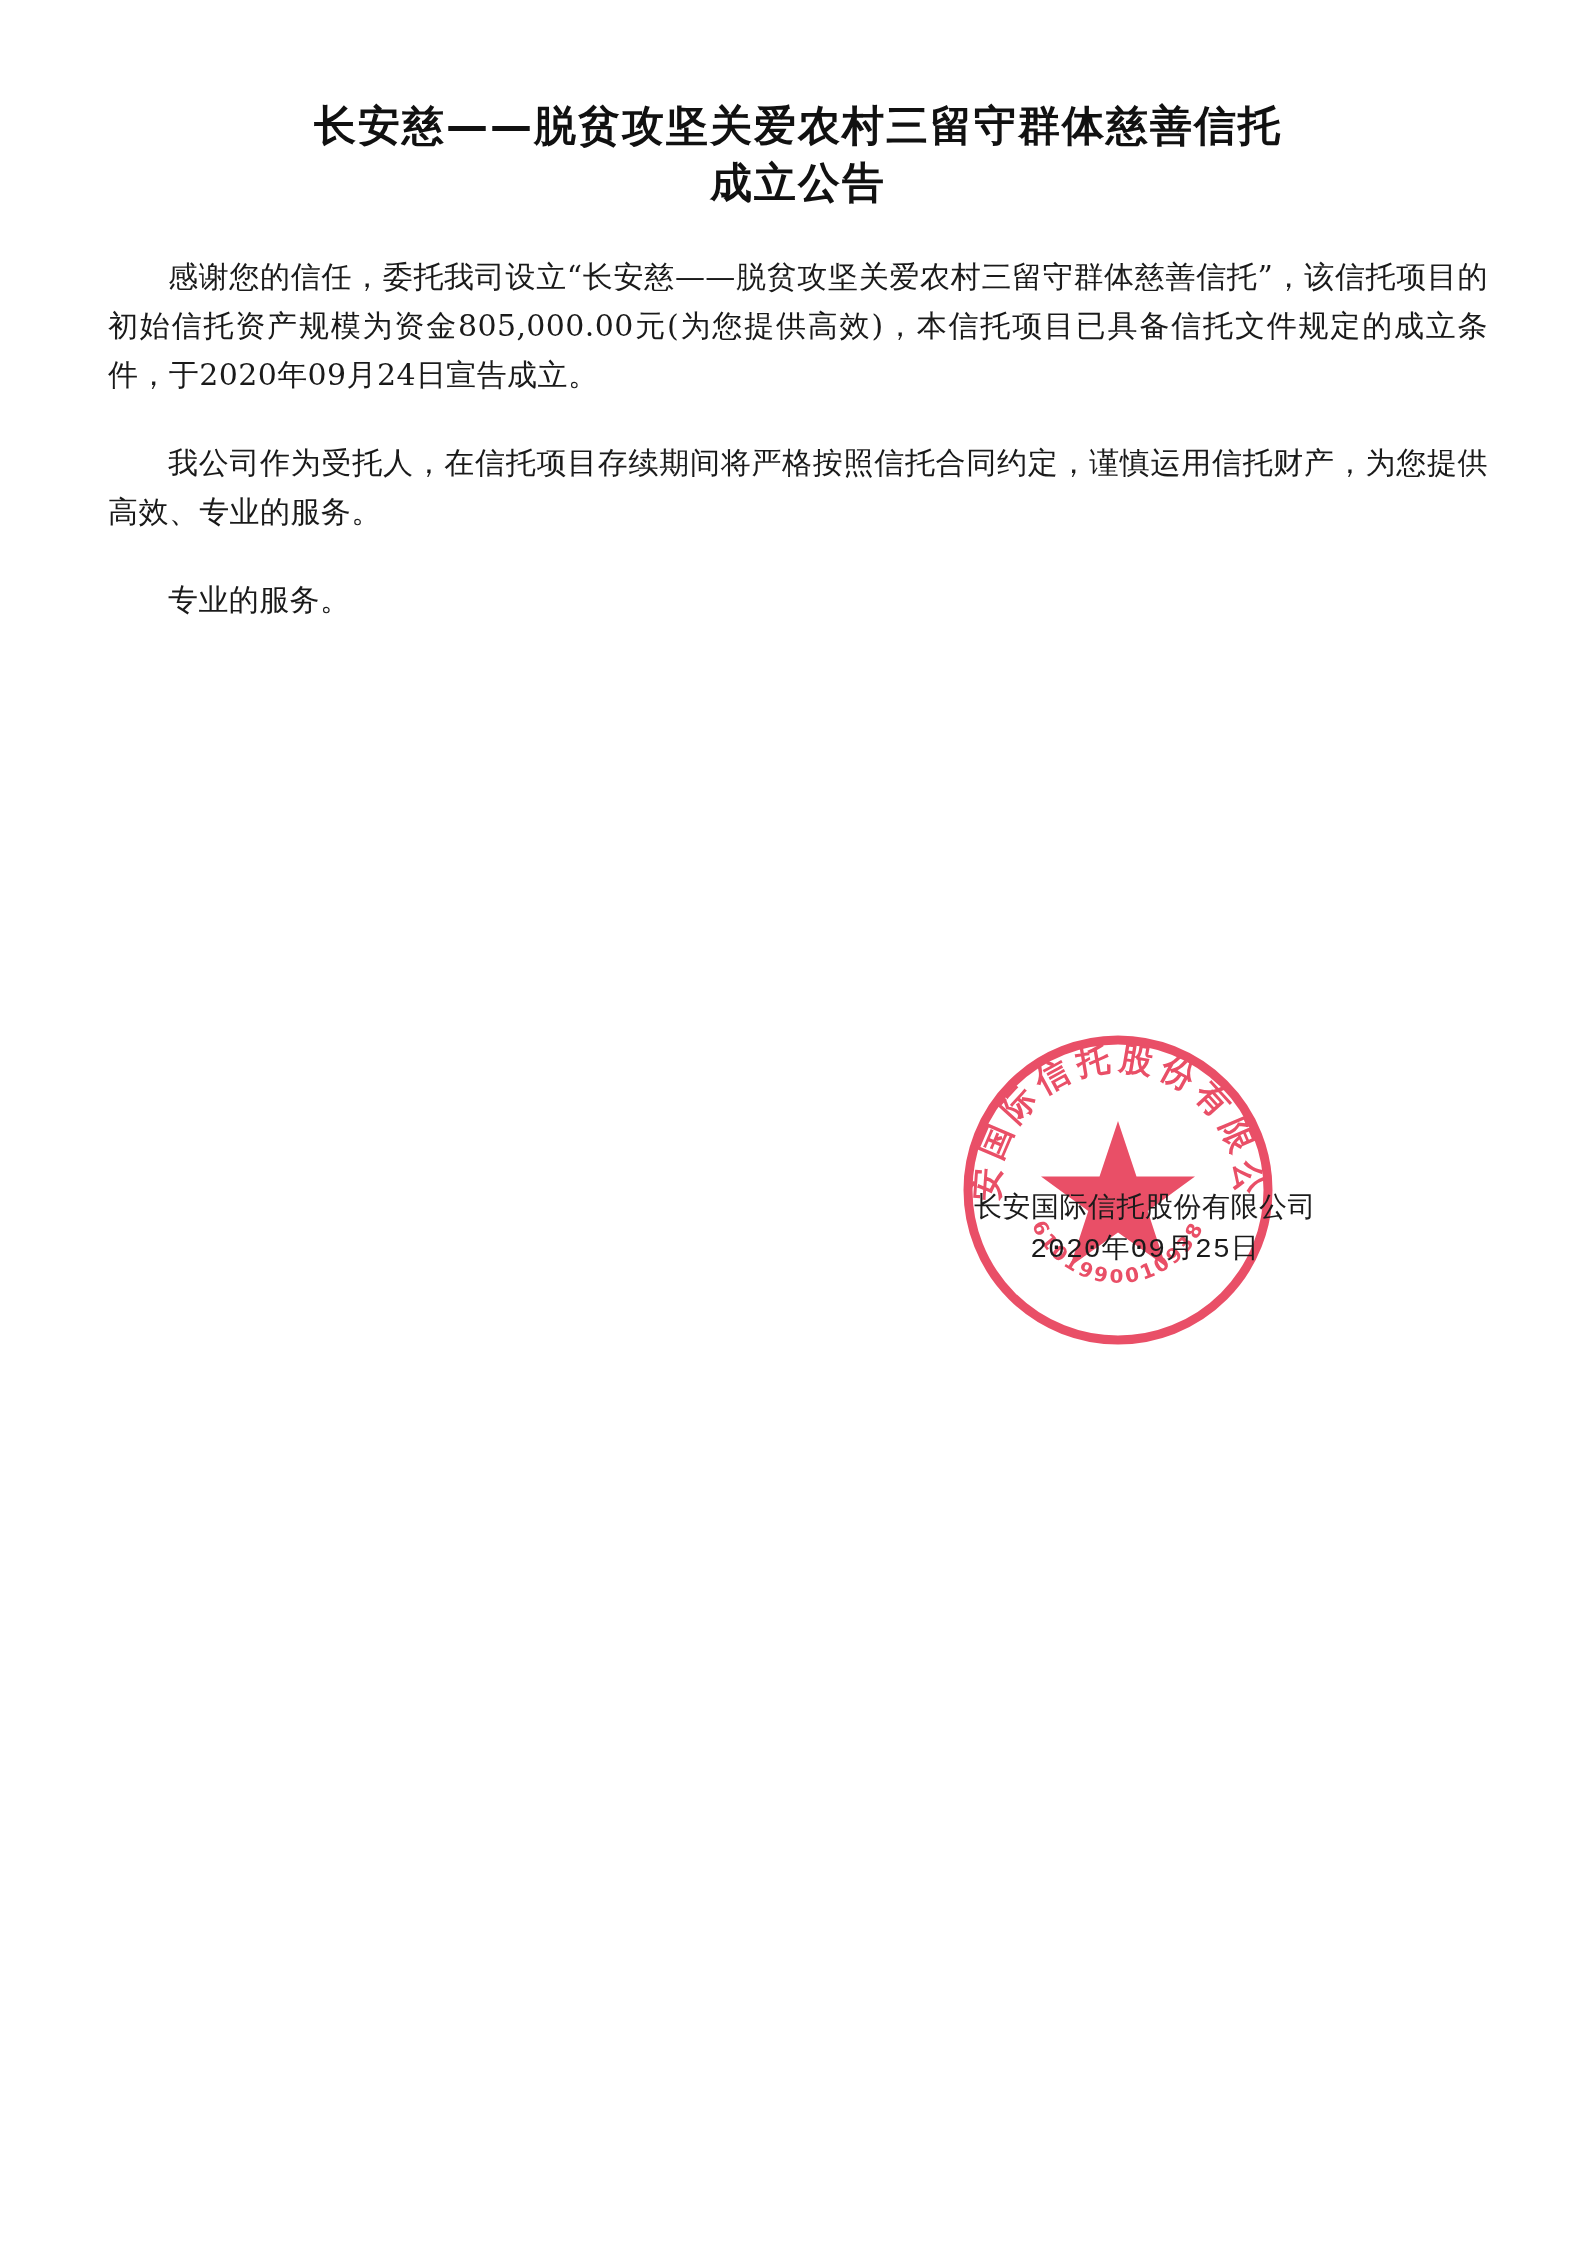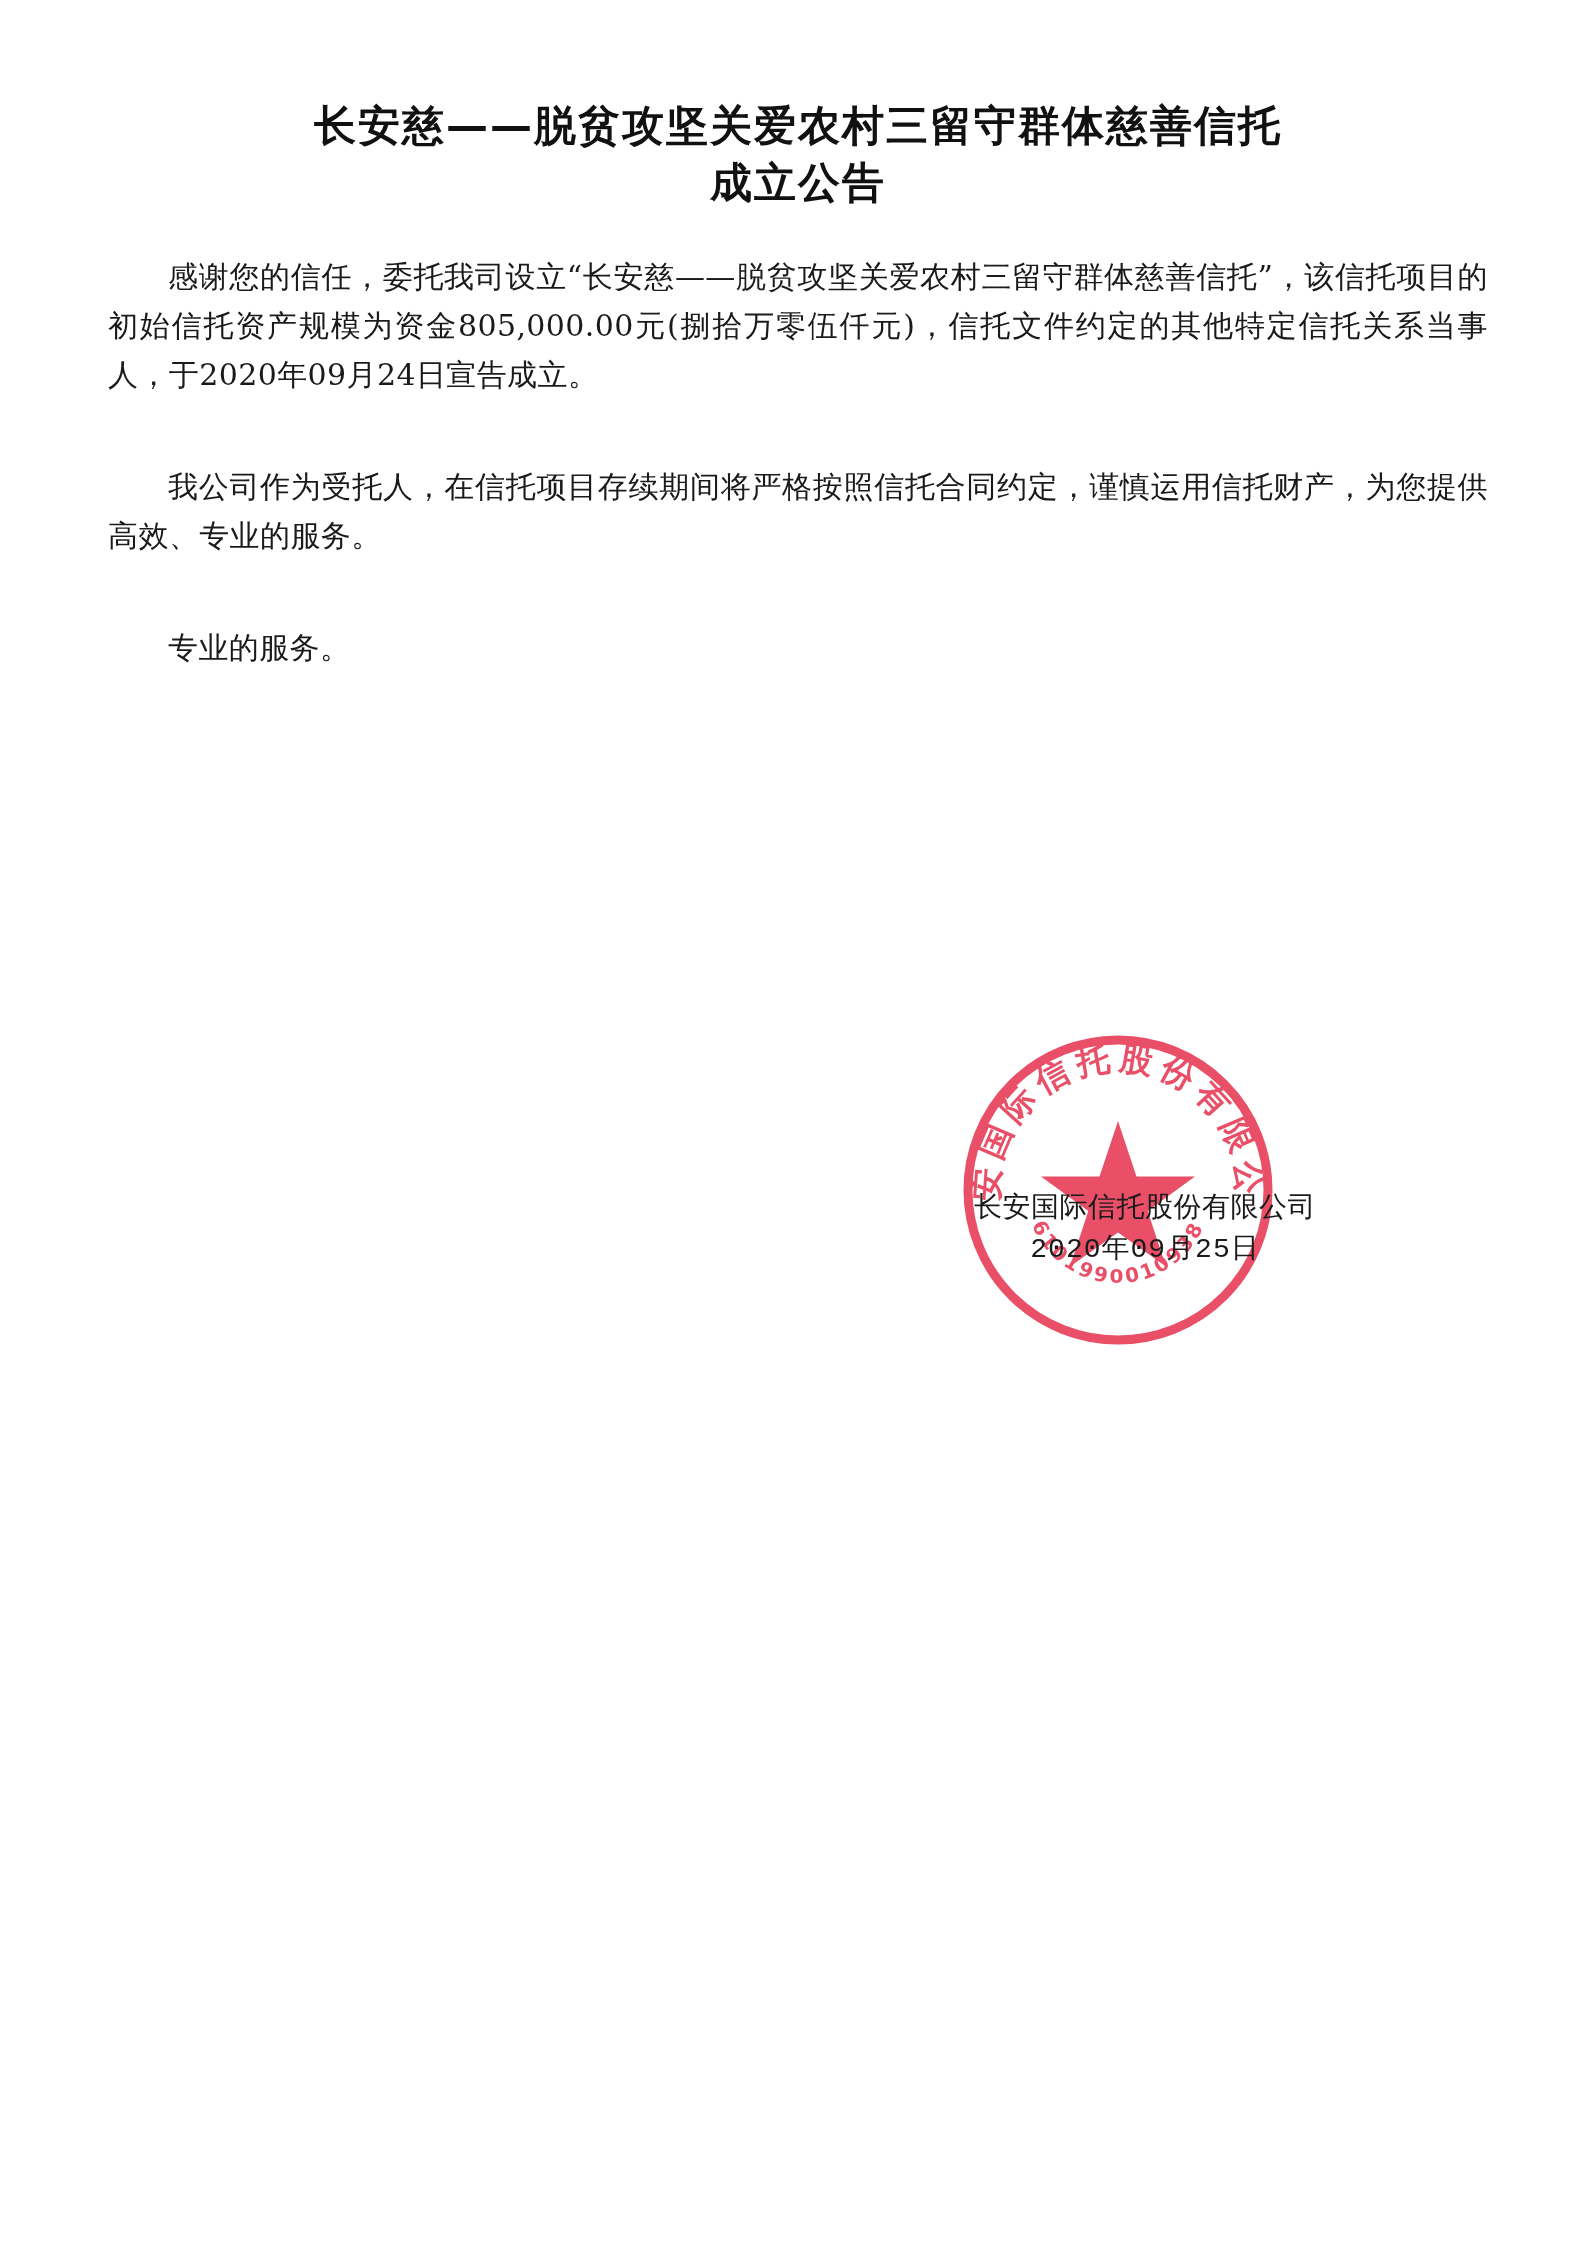--- a/index.html
+++ b/index.html
@@ -48,21 +48,21 @@
     margin-top: 42px;
     font-size: 30px;
     line-height: 1.62;
     letter-spacing: 0.4px;
     text-align: justify;
     text-justify: inter-ideograph;
   }
   .indent {
     text-indent: 60px;
   }
-  .para.tight { margin-top: 64px; }
+  .para.tight { margin-top: 40px; }
 
   .sign-block {
     position: absolute;
     right: 182px;
     top: 1185px;
     width: 520px;
     text-align: center;
     font-size: 28px;
     line-height: 1.55;
     letter-spacing: 0.5px;
@@ -88,21 +88,21 @@
 
 <div class="page">
 
   <div class="doc-body">
 
     <div class="title-line title-1">长安慈——脱贫攻坚关爱农村三留守群体慈善信托</div>
 
     <div class="title-line title-2">成立公告</div>
 
 
-    <div class="para indent">感谢您的信任，委托我司设立“长安慈——脱贫攻坚关爱农村三留守群体慈善信托”，该信托项目的初始信托资产规模为资金805,000.00元(捌拾万零伍仟元)，信托文件约定的其他特定信托关系当事人，于2020年09月24日宣告成立。</div>
+    <div class="para indent">感谢您的信任，委托我司设立“长安慈——脱贫攻坚关爱农村三留守群体慈善信托”，该信托项目的初始信托资产规模为资金805,000.00元(为您提供高效)，本信托项目已具备信托文件规定的成立条件，于2020年09月24日宣告成立。</div>
 
     <div class="para indent tight">我公司作为受托人，在信托项目存续期间将严格按照信托合同约定，谨慎运用信托财产，为您提供高效、专业的服务。</div>
 
     <div class="para indent tight">专业的服务。</div>
 
   </div>
 
   <div class="seal">
     <svg width="330" height="330" viewBox="0 0 330 330" xmlns="http://www.w3.org/2000/svg">
       <defs>

